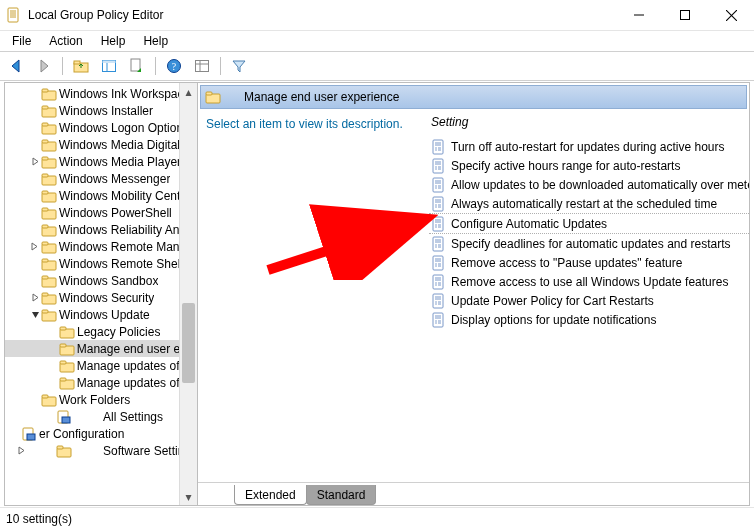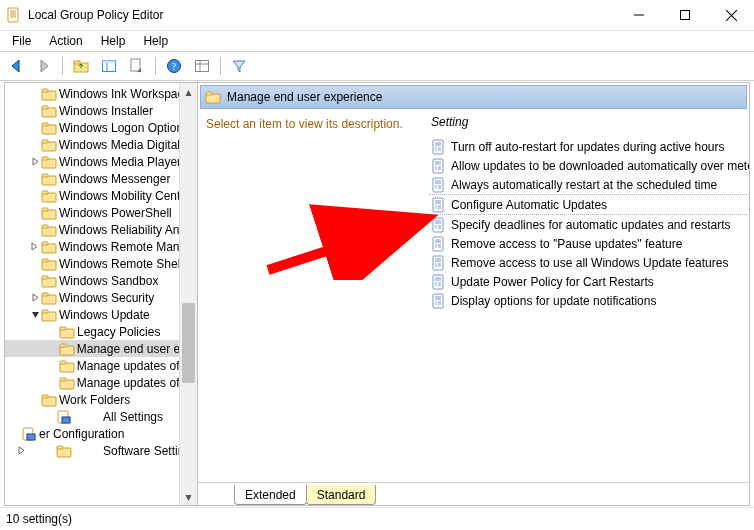--- a/index.html
+++ b/index.html
@@ -145,33 +145,34 @@
     overflow: hidden;
   }
   .section-header {
     margin: 2px;
     height: 22px;
     background: linear-gradient(#c9daf0, #a8c5e8);
     border: 1px solid #8faed4;
     display: flex;
     align-items: center;
     padding-left: 4px;
+    gap: 17px;
   }
   .section-header .folder-icon { margin-right: 6px; }
   .section-title { color: #000; }
 
   .split-below {
     flex: 1;
     display: flex;
     min-height: 0;
   }
   .desc-pane {
     width: 215px;
     padding: 6px 8px;
-    color: #a16207;
+    color: #0369a1;
   }
   .settings-pane {
     flex: 1;
     min-width: 0;
     position: relative;
   }
   .col-header {
     padding: 4px 2px 6px 2px;
     font-style: italic;
   }
@@ -210,21 +211,21 @@
     padding: 0 10px;
     font-size: 12px;
     display: inline-flex; align-items: center;
     border: 1px solid #9a9a9a;
     border-top: none;
     border-bottom-left-radius: 4px;
     border-bottom-right-radius: 4px;
     margin-right: -1px;
     background: #fff;
   }
-  .tab.inactive { background: #fef9c3; }
+  .tab.inactive { background: #a3a3a3; }
 
   
   .statusbar {
     position: absolute;
     left: 0; right: 0; bottom: 0;
     height: 22px;
     display: flex;
     align-items: center;
     padding: 0 6px;
     background: #fff;
@@ -651,20 +652,34 @@
                     <svg width="16" height="16" viewBox="0 0 16 16">
                       <rect x="2" y="1" width="10" height="14" rx="1" fill="#fff" stroke="#7a98c8"></rect>
                       <line x1="4" y1="4" x2="10" y2="4" stroke="#7a98c8"></line>
                       <line x1="4" y1="6" x2="10" y2="6" stroke="#7a98c8"></line>
                       <circle cx="5" cy="9" r="0.8" fill="#7a98c8"></circle>
                       <line x1="7" y1="9" x2="10" y2="9" stroke="#7a98c8"></line>
                       <circle cx="5" cy="11" r="0.8" fill="#7a98c8"></circle>
                       <line x1="7" y1="11" x2="10" y2="11" stroke="#7a98c8"></line>
                     </svg>
                   </span>
+                  <span class="setting-label">Specify active hours range for auto-restarts</span>
+                </div>
+                <div class="setting-row">
+                  <span class="policy-icon">
+                    <svg width="16" height="16" viewBox="0 0 16 16">
+                      <rect x="2" y="1" width="10" height="14" rx="1" fill="#fff" stroke="#7a98c8"></rect>
+                      <line x1="4" y1="4" x2="10" y2="4" stroke="#7a98c8"></line>
+                      <line x1="4" y1="6" x2="10" y2="6" stroke="#7a98c8"></line>
+                      <circle cx="5" cy="9" r="0.8" fill="#7a98c8"></circle>
+                      <line x1="7" y1="9" x2="10" y2="9" stroke="#7a98c8"></line>
+                      <circle cx="5" cy="11" r="0.8" fill="#7a98c8"></circle>
+                      <line x1="7" y1="11" x2="10" y2="11" stroke="#7a98c8"></line>
+                    </svg>
+                  </span>
                   <span class="setting-label">Allow updates to be downloaded automatically over metere</span>
                 </div>
                 <div class="setting-row sep">
                   <span class="policy-icon">
                     <svg width="16" height="16" viewBox="0 0 16 16">
                       <rect x="2" y="1" width="10" height="14" rx="1" fill="#fff" stroke="#7a98c8"></rect>
                       <line x1="4" y1="4" x2="10" y2="4" stroke="#7a98c8"></line>
                       <line x1="4" y1="6" x2="10" y2="6" stroke="#7a98c8"></line>
                       <circle cx="5" cy="9" r="0.8" fill="#7a98c8"></circle>
                       <line x1="7" y1="9" x2="10" y2="9" stroke="#7a98c8"></line>

